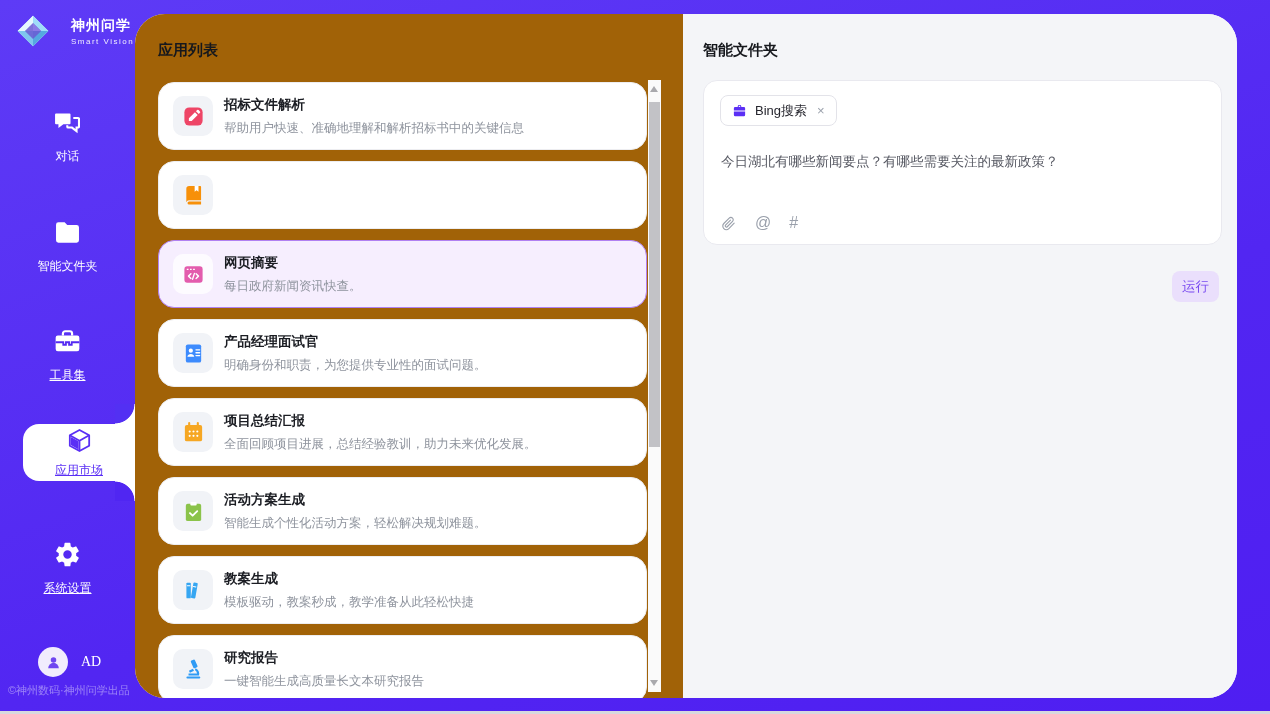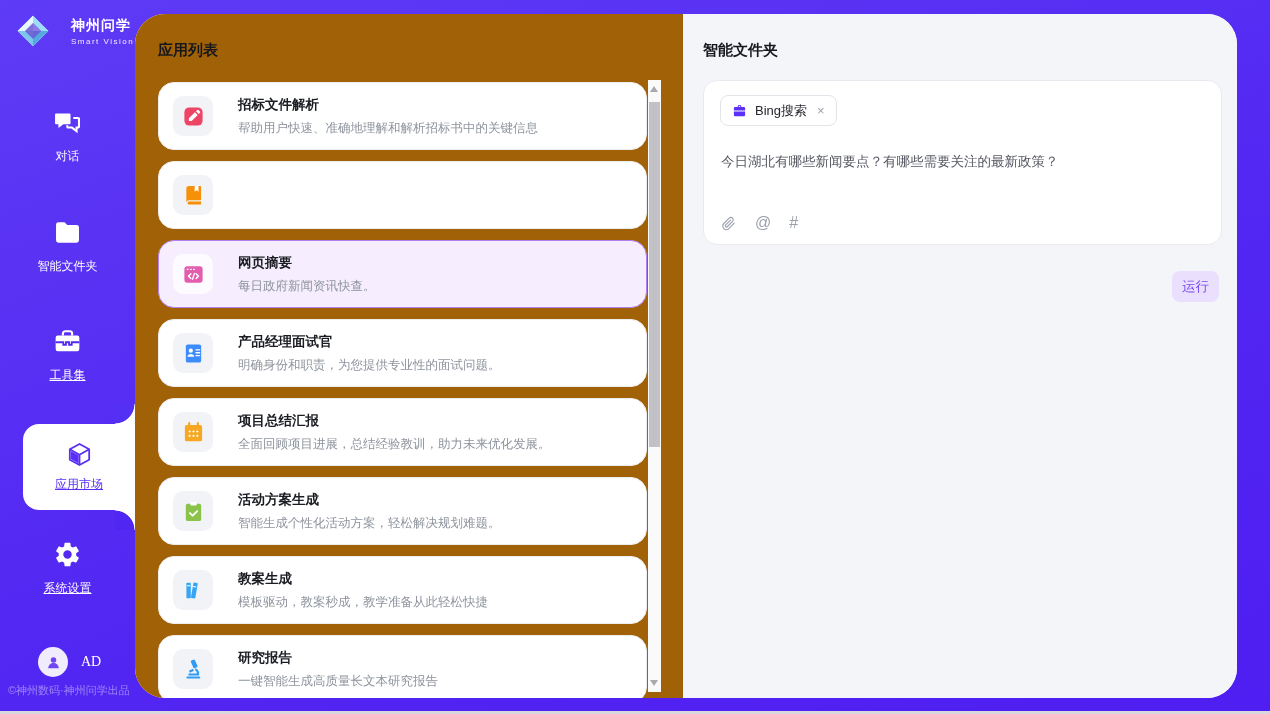--- a/index.html
+++ b/index.html
@@ -17,40 +17,40 @@
   .logo{position:absolute;top:13px;left:15px;display:flex;align-items:center;gap:20px;}
   .logo svg{width:36px;height:36px;}
   .logo-name{font-size:14px;font-weight:bold;color:#fff;letter-spacing:1px;}
   .logo-sub{font-size:8px;color:rgba(255,255,255,.9);letter-spacing:1.5px;margin-top:2px;}
   .nav-item{position:absolute;left:0;width:135px;display:flex;flex-direction:column;align-items:center;gap:7px;color:#fff;cursor:pointer;}
   .nav-item svg{width:29px;height:29px;}
   .nav-label{font-size:12px;}
   .nav-label.underline{text-decoration:underline;}
   .nav-0{top:108px}.nav-1{top:218px}.nav-2{top:327px}.nav-4{top:540px}
   .nav-item.active{
-    left:23px;width:112px;top:424px;height:86px;background:#fff;
+    left:23px;width:112px;top:424px;height:57px;background:#fff;
     border-radius:16px 0 0 16px;color:#5a2ff5;justify-content:center;gap:4px;
   }
   .nav-item.active svg{width:27px;height:27px;}
   .nav-item.active::before,.nav-item.active::after{content:'';position:absolute;right:0;width:20px;height:20px;}
   .nav-item.active::before{top:-20px;background:radial-gradient(circle at 0 0,#5330f3 0 19px,#fff 19.8px);}
   .nav-item.active::after{bottom:-20px;background:radial-gradient(circle at 0 100%,#5026f2 0 19px,#fff 19.8px);}
   .user-row{position:absolute;left:38px;top:647px;display:flex;align-items:center;gap:13px;color:#fff;cursor:pointer;}
   .avatar{width:30px;height:30px;border-radius:50%;background:#f1ecfd;display:flex;align-items:center;justify-content:center;}
   .avatar svg{width:17px;height:17px;color:#6f46f0;}
   .user-name{font-size:14px;font-family:Liberation Serif, serif;}
   .copyright{position:absolute;left:8px;top:683px;font-size:11px;color:rgba(255,255,255,.42);white-space:nowrap;}
 
   
   .panel{position:absolute;left:135px;top:14px;width:1102px;height:684px;background:#fff;border-radius:30px;overflow:hidden;display:flex;}
   .pane-title{position:absolute;top:27px;font-size:15px;font-weight:bold;color:#16181d;}
   .list-pane{width:548px;position:relative;background:#a16207;}
   .list-pane .pane-title{left:23px;}
   .cards{position:absolute;top:68px;left:23px;width:489px;}
-  .card{height:68px;margin-bottom:11px;border:1px solid #ededf0;border-radius:16px;display:flex;align-items:center;padding:0 14px;gap:25px;background:#fff;cursor:pointer;}
+  .card{height:68px;margin-bottom:11px;border:1px solid #ededf0;border-radius:16px;display:flex;align-items:center;padding:0 14px;gap:11px;background:#fff;cursor:pointer;}
   .card.selected{background:#f6eefe;border-color:#b181f1;}
   .tile{width:40px;height:40px;border-radius:10px;background:#f1f3f7;display:flex;align-items:center;justify-content:center;flex:0 0 auto;}
   .card.selected .tile{background:#fdfbff;}
   .tile svg{width:23px;height:23px;}
   .card-title{font-size:13.5px;font-weight:bold;color:#1b1d23;margin-bottom:6px;}
   .card-desc{font-size:12.5px;color:#8e939d;white-space:nowrap;}
 
   .scrollbar{position:absolute;left:513px;top:66px;width:13px;height:612px;background:#fafafa;}
   .sb-up,.sb-down{position:absolute;left:2px;width:0;height:0;border-left:4.5px solid transparent;border-right:4.5px solid transparent;cursor:pointer;}
   .sb-up{top:6px;border-bottom:6px solid #a9a9ad;}

